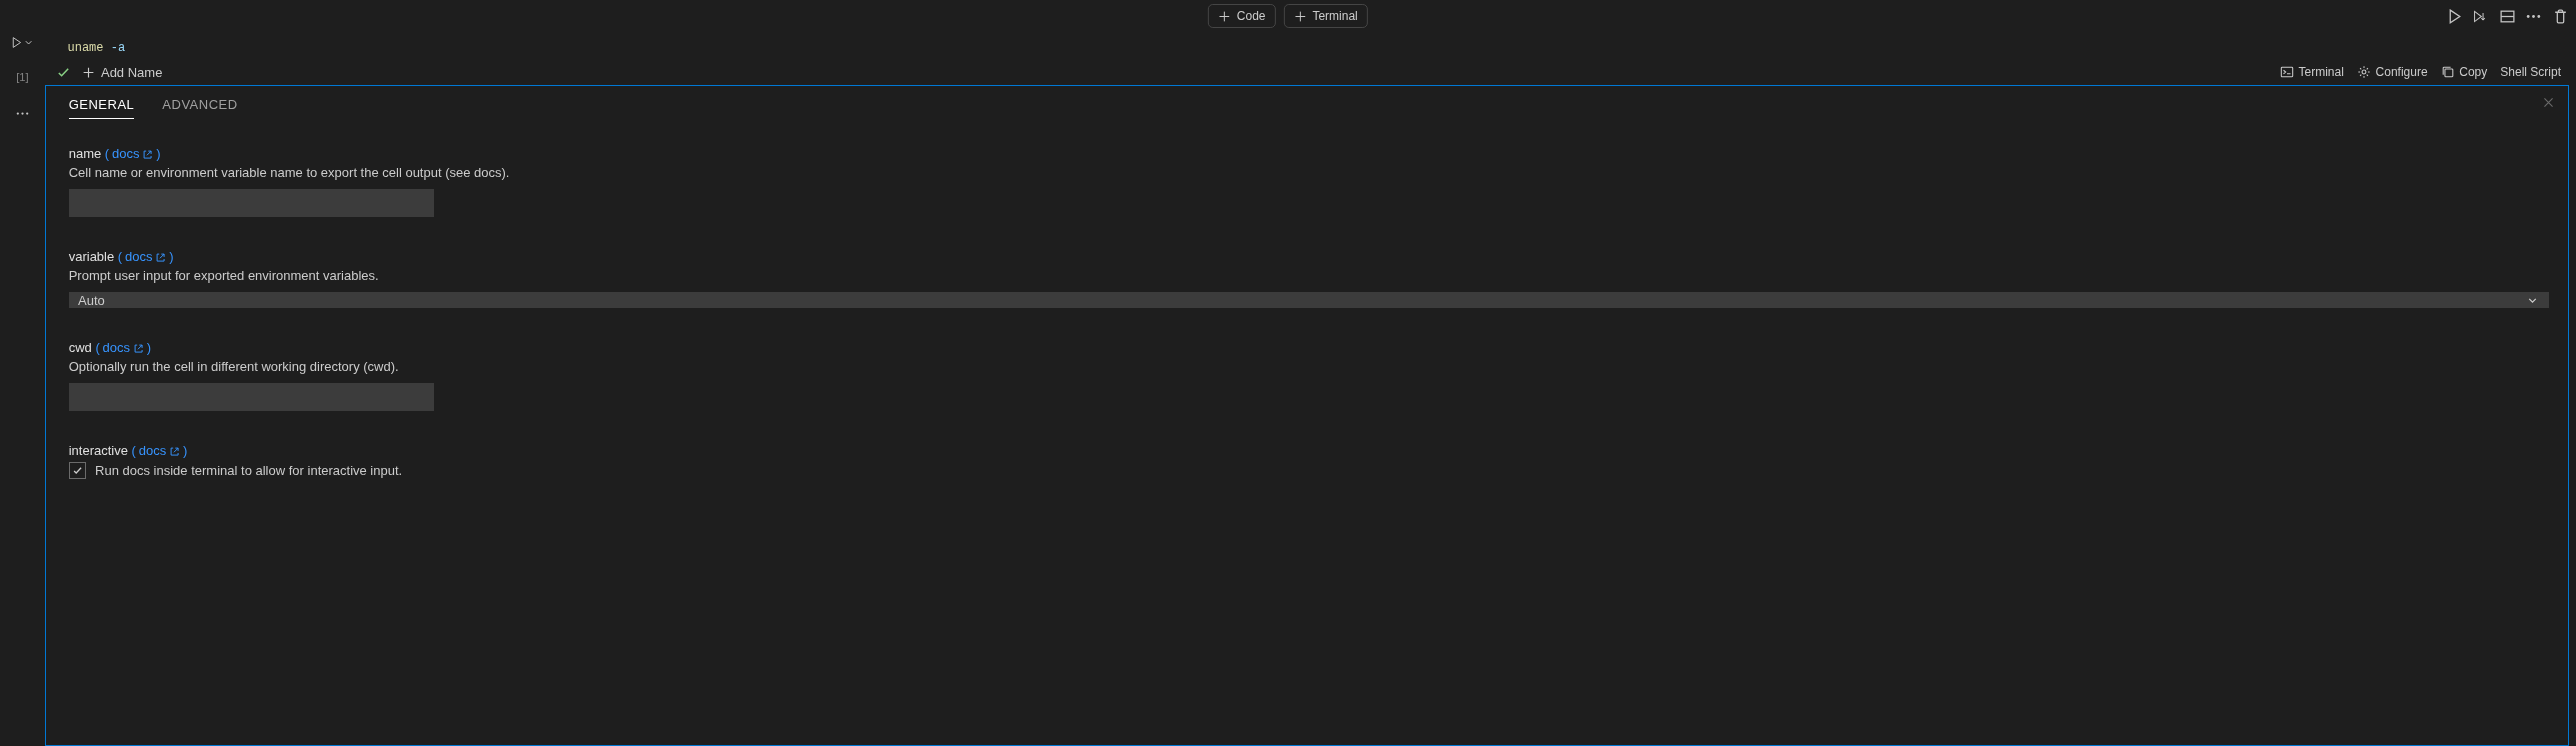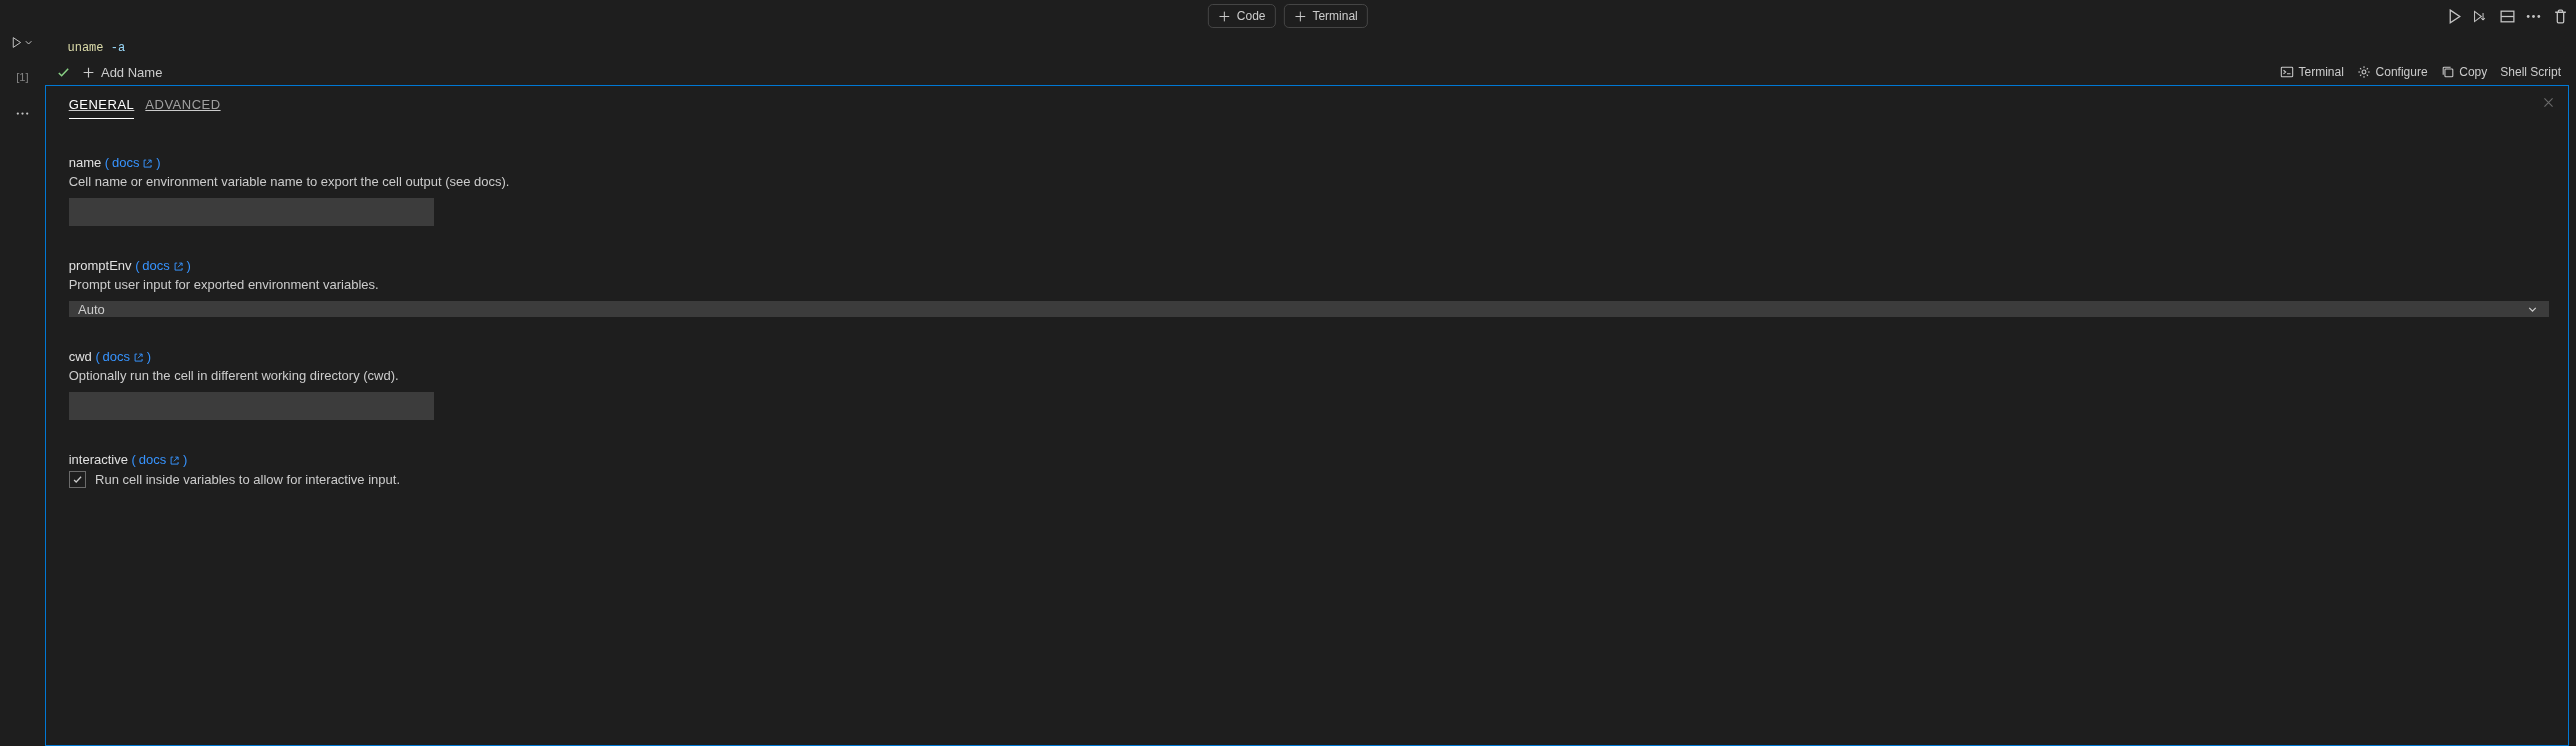--- a/index.html
+++ b/index.html
@@ -173,24 +173,23 @@
   }
   .panel-close {
     position: absolute;
     top: 9.4px;
     right: 13px;
     color: #6a6a6a;
     cursor: pointer;
   }
   .tabs {
     display: flex;
-    gap: 11px;
-    margin-bottom: 36px;
+    gap: 28px;
+    margin-bottom: 27px;
     padding-left: 3.7px;
-    text-decoration: underline;
   }
   .tab {
     font-size: 13px;
     letter-spacing: 0.5px;
     color: var(--text-dim);
     padding-bottom: 5.6px;
     cursor: pointer;
   }
   .tab.active {
     color: #ffffff;
@@ -404,21 +403,21 @@
                 <svg class="ext-icon" width="11.2" height="11.2" viewBox="0 0 16 16" fill="none" stroke="currentColor" stroke-width="1.4">
                     <path d="M6 3H3v10h10v-3M9 3h4v4M13 3L7 9"></path>
                   </svg> )</a>
             </div>
             <div class="field-desc">Cell name or environment variable name to export the cell output (see docs).</div>
             <input class="text-input" value="" style="">
           </div>
 
           <div class="field">
             <div class="field-label">
-              <span>promptEnv</span>
+              <span>variable</span>
               <a href="#" class="docs-link">(<span>docs</span>
                 <svg class="ext-icon" width="11.2" height="11.2" viewBox="0 0 16 16" fill="none" stroke="currentColor" stroke-width="1.4">
                     <path d="M6 3H3v10h10v-3M9 3h4v4M13 3L7 9"></path>
                   </svg> )</a>
             </div>
             <div class="field-desc">Prompt user input for exported environment variables.</div>
             <div class="select-wrap">
               <span>Auto</span>
               <svg width="13" height="13" viewBox="0 0 16 16" fill="none" stroke="currentColor" stroke-width="1.6">
                   <path d="M4 6l4 4 4-4"></path>
@@ -445,21 +444,21 @@
                 <svg class="ext-icon" width="11.2" height="11.2" viewBox="0 0 16 16" fill="none" stroke="currentColor" stroke-width="1.4">
                     <path d="M6 3H3v10h10v-3M9 3h4v4M13 3L7 9"></path>
                   </svg> )</a>
             </div>
             <div class="checkbox-row">
               <span class="checkbox">
                 <svg width="11.2" height="11.2" viewBox="0 0 16 16" fill="none" stroke="#cccccc" stroke-width="1.8">
                     <path d="M3 8.5l3 3L13 4"></path>
                   </svg>
               </span>
-              <span>Run cell inside variables to allow for interactive input.</span>
+              <span>Run docs inside terminal to allow for interactive input.</span>
             </div>
           </div>
         </div>
       </div>
 
     </div>
   </div>
 </div>
 
 

